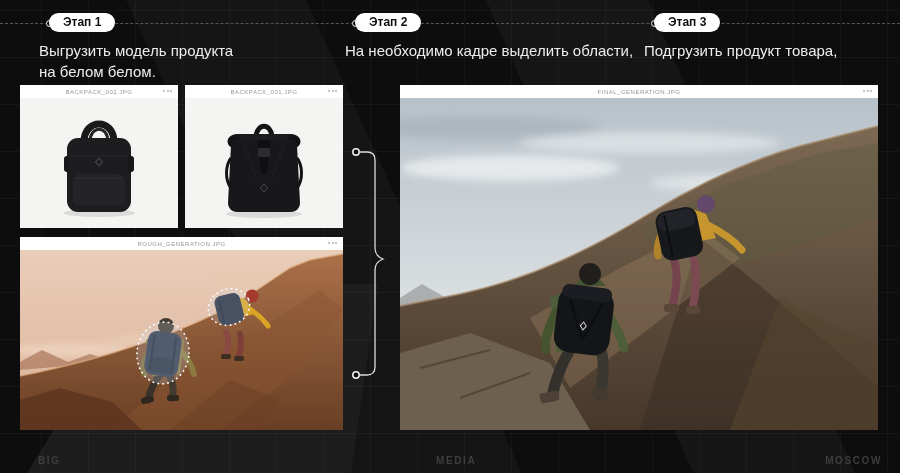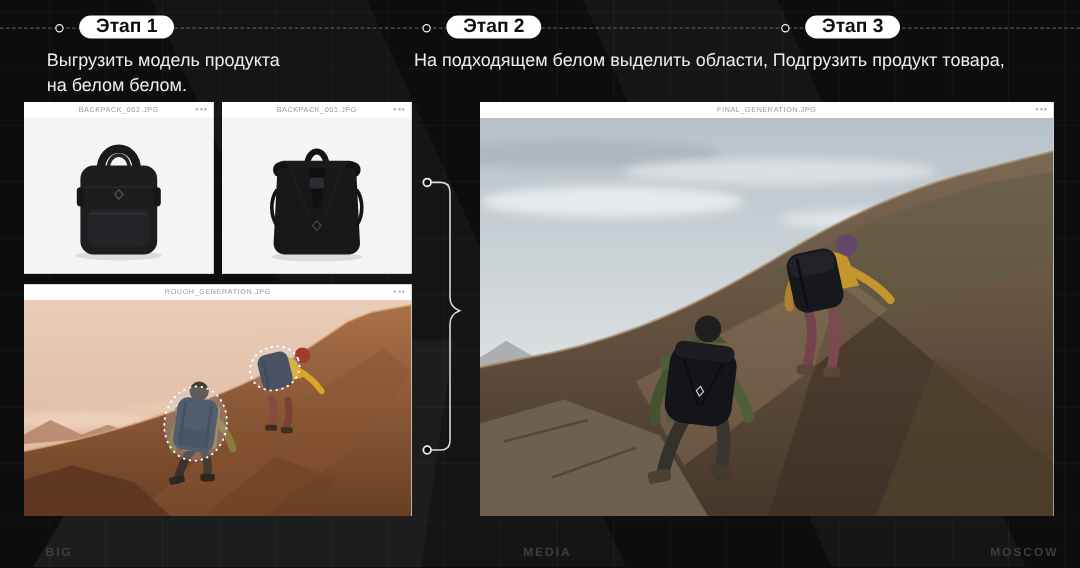--- a/index.html
+++ b/index.html
@@ -22,23 +22,23 @@
     background-size:47px 47px; background-position:-6px 10px;
   }
   
   .timeline-line { position:absolute; left:0; right:0; top:23px; border-top:1px dashed #565656; }
   .stage { position:absolute; top:0; z-index:3; }
   .stage .node {
     position:absolute; left:0; top:20px; width:7px; height:7px;
     border:1.6px solid #f5f5f5; border-radius:50%; background:#0d0d0d;
   }
   .stage .badge {
-    position:absolute; left:20px; top:13px; height:19px;
+    position:absolute; left:3px; top:13px; height:19px;
     background:#ffffff; color:#0f0f0f; border-radius:10px;
-    font-size:16px; font-weight:700; line-height:19px; padding:0 14px;
+    font-size:12px; font-weight:700; line-height:19px; padding:0 14px;
     white-space:nowrap;
   }
   .stage .desc {
     position:absolute; left:-7px; top:40px; margin:0;
     color:#ededed; font-size:15px; line-height:1.4; white-space:nowrap;
   }
   
   .card { position:absolute; background:#ffffff; z-index:2; }
   .card-header {
     position:absolute; left:0; right:0; top:0; height:13px; background:#ffffff;
@@ -78,21 +78,21 @@
 
   <div class="stage" style="left:46px;">
     <span class="node"></span>
     <span class="badge">Этап 1</span>
     <p class="desc"><span>Выгрузить модель продукта</span><br><span>на белом белом.</span></p>
   </div>
 
   <div class="stage" style="left:352px;">
     <span class="node"></span>
     <span class="badge">Этап 2</span>
-    <p class="desc"><span>На подходящем белом выделить области,</span><br></p>
+    <p class="desc"><span>На необходимо кадре выделить области,</span><br></p>
   </div>
 
   <div class="stage" style="left:651px;">
     <span class="node"></span>
     <span class="badge">Этап 3</span>
     <p class="desc"><span>Подгрузить продукт товара,</span><br></p>
   </div>
 
   <div class="card" id="card-backpack-a">
     <div class="card-header">

